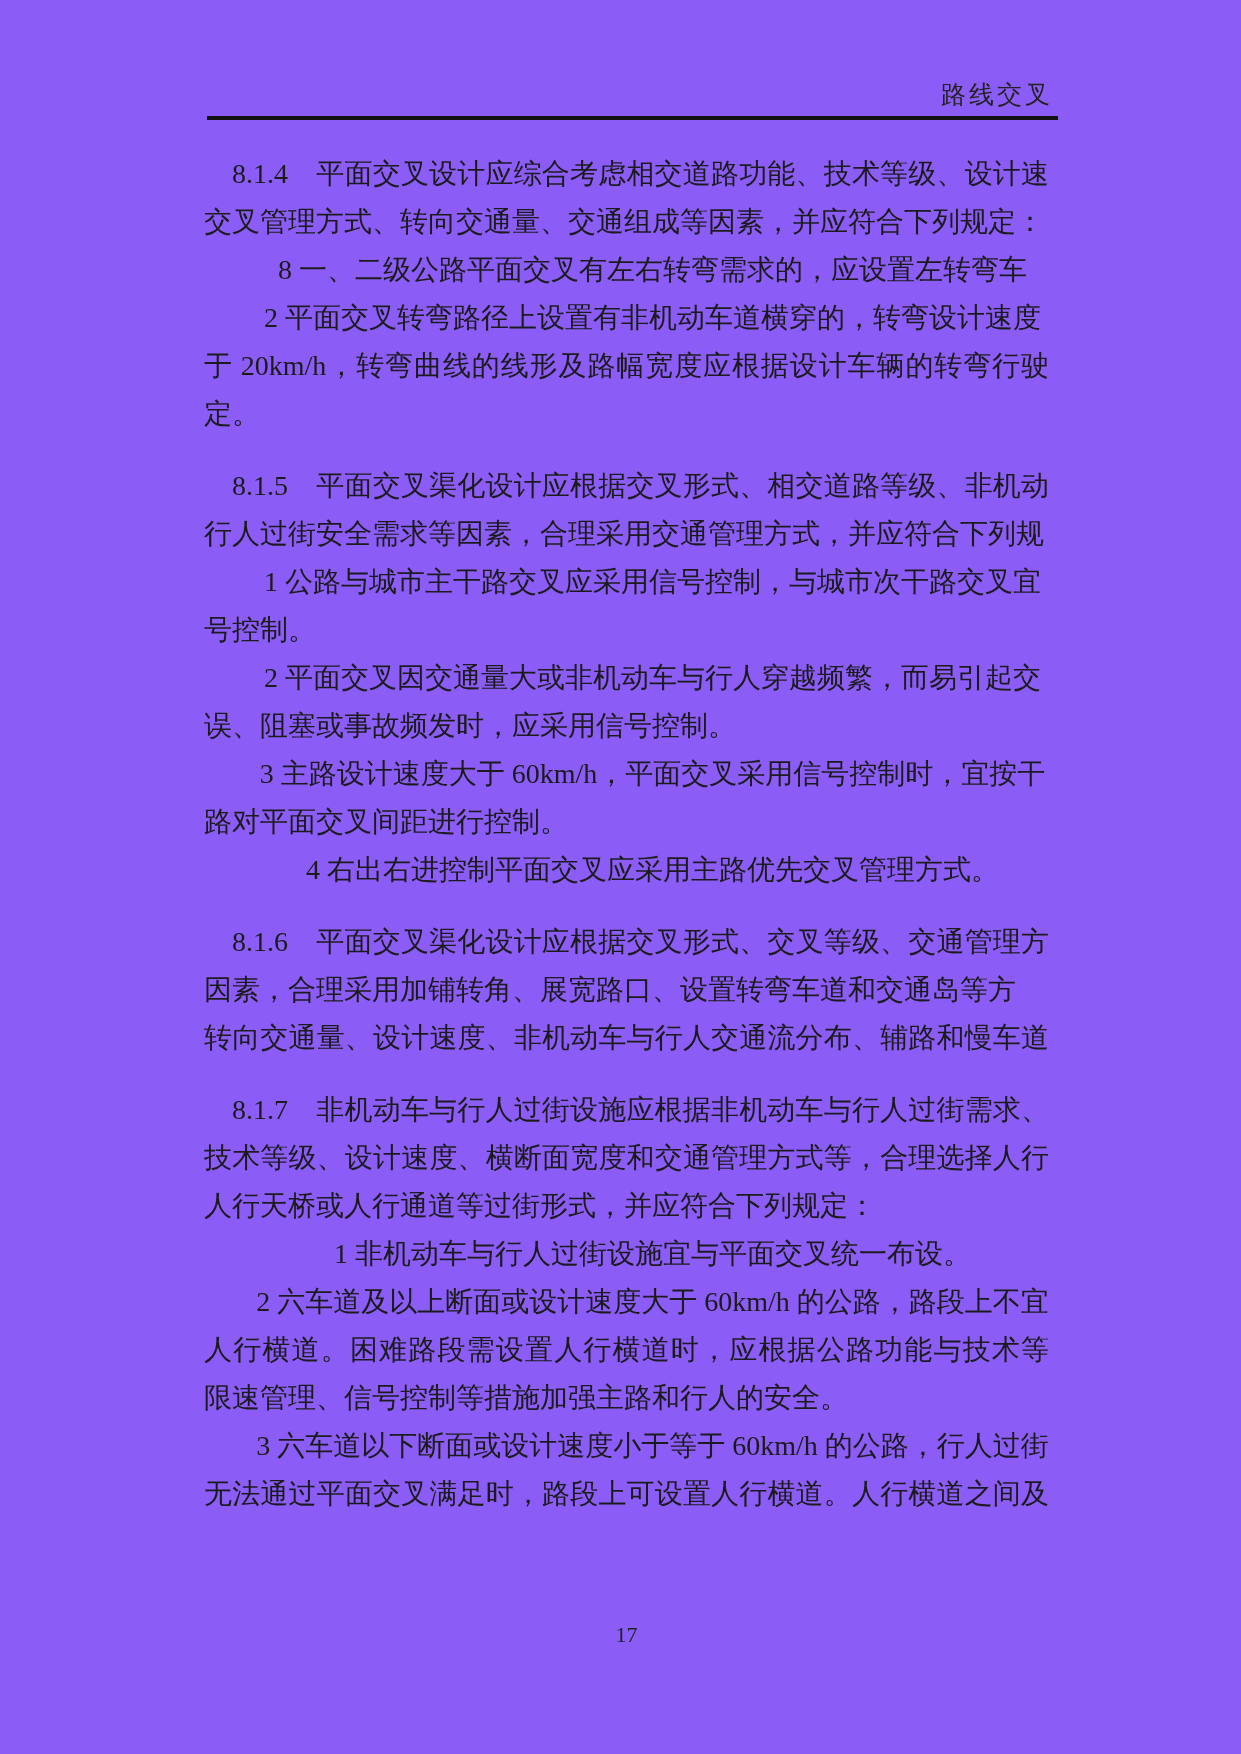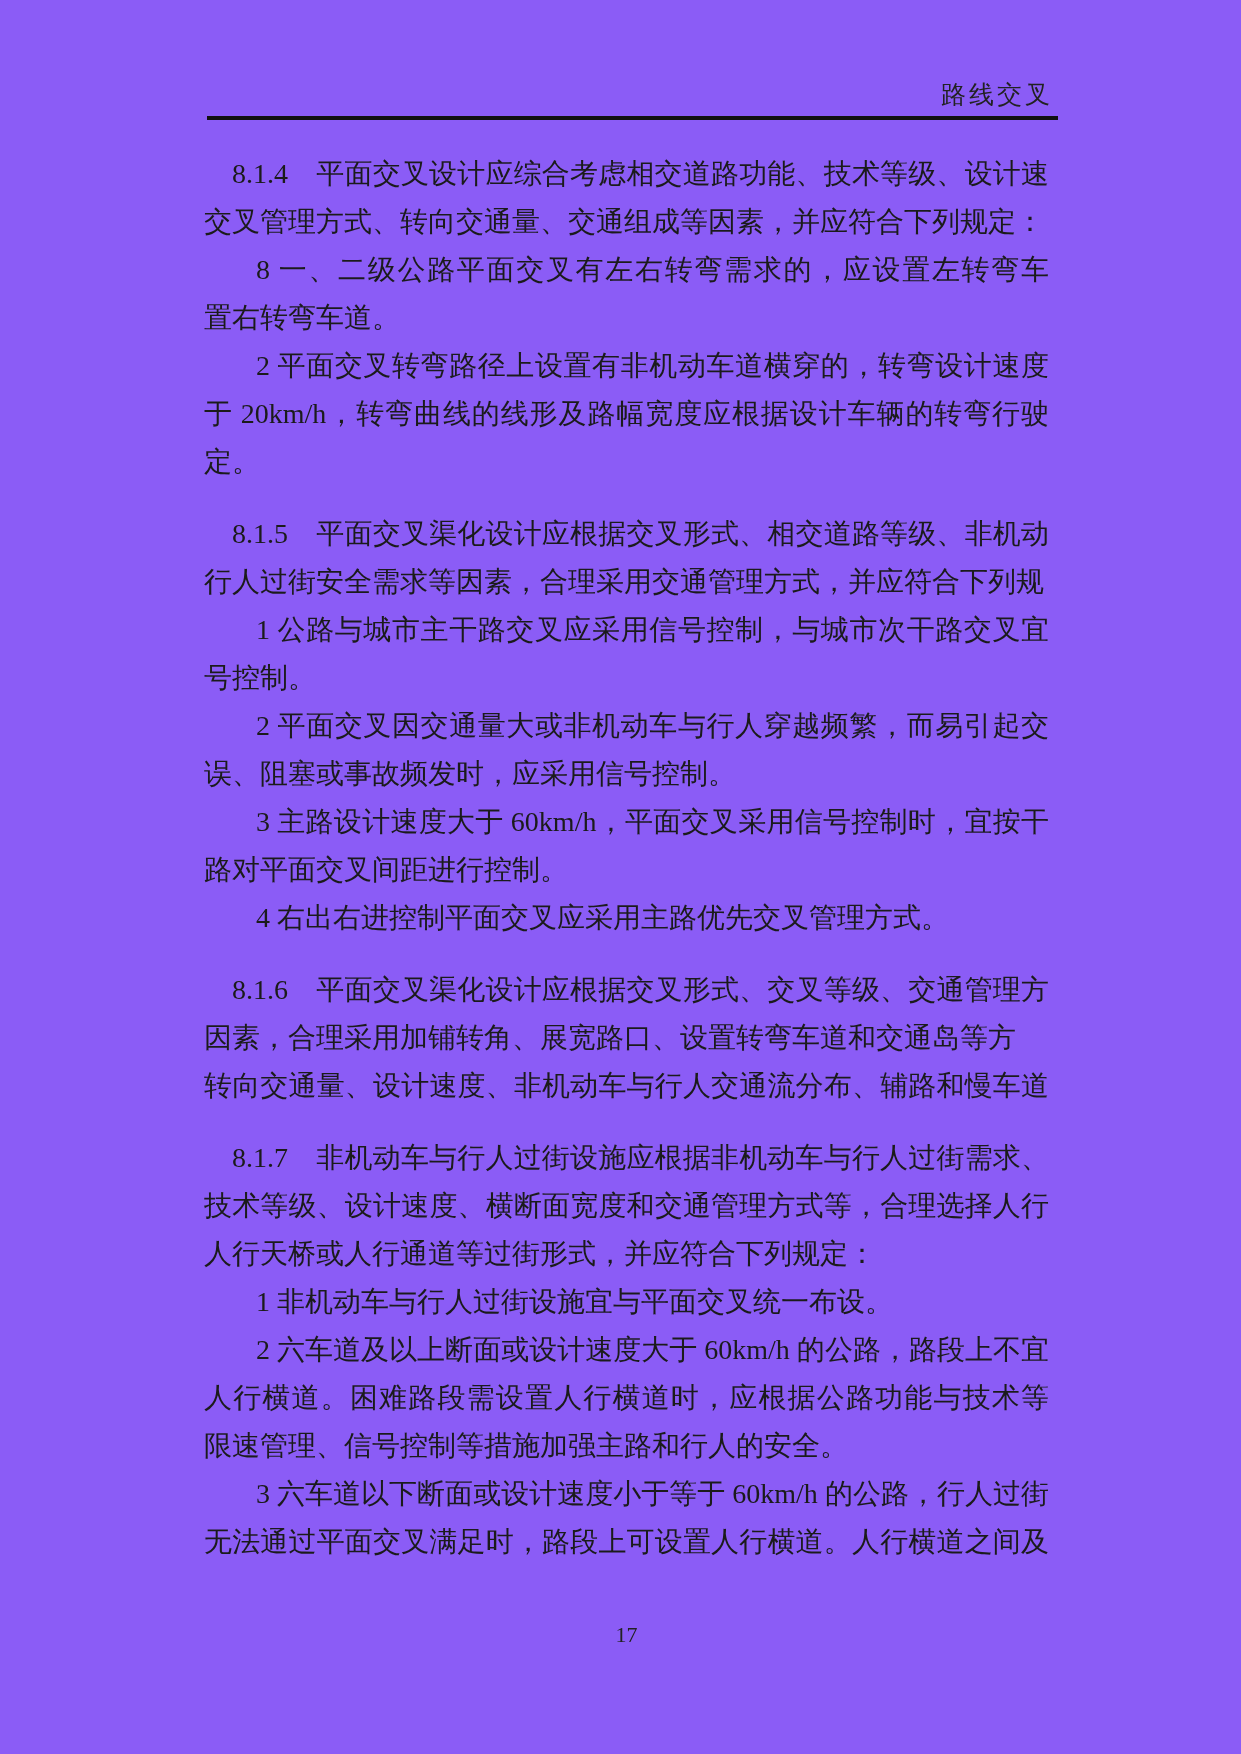--- a/index.html
+++ b/index.html
@@ -43,21 +43,21 @@
     height: 48px;
     overflow: hidden;
     white-space: normal;
   }
   .line.fill {
     text-align: justify;
     text-align-last: justify;
     text-justify: inter-character;
   }
   .para.section > .line.first { text-indent: 28px; }
-  .para.item    > .line.first { text-indent: 52px; }
+  .para.item    > .line.first { text-indent: 52px; text-align: center; }
   .page-footer {
     position: absolute;
     left: 204px;
     top: 1622px;
     width: 845px;
     text-align: center;
   }
   .page-number { font-size: 22px; color: #222; }
 </style>
 </head>
@@ -69,21 +69,20 @@
   </header>
   <div class="header-rule"></div>
 
   <main class="body-text">
       <div class="para section">
         <div class="line first fill">8.1.4　平面交叉设计应综合考虑相交道路功能、技术等级、设计速度、</div>
         <div class="line">交叉管理方式、转向交通量、交通组成等因素，并应符合下列规定：</div>
       </div>
       <div class="para item">
         <div class="line first fill">8 一、二级公路平面交叉有左右转弯需求的，应设置左转弯车道，宜设</div>
-        <div class="line">置右转弯车道。</div>
       </div>
       <div class="para item">
         <div class="line first fill">2 平面交叉转弯路径上设置有非机动车道横穿的，转弯设计速度不宜大</div>
         <div class="line fill">于 20km/h，转弯曲线的线形及路幅宽度应根据设计车辆的转弯行驶轨迹确</div>
         <div class="line">定。</div>
       </div>
       <div class="para section gap">
         <div class="line first fill">8.1.5　平面交叉渠化设计应根据交叉形式、相交道路等级、非机动车与</div>
         <div class="line">行人过街安全需求等因素，合理采用交通管理方式，并应符合下列规定：</div>
       </div>

